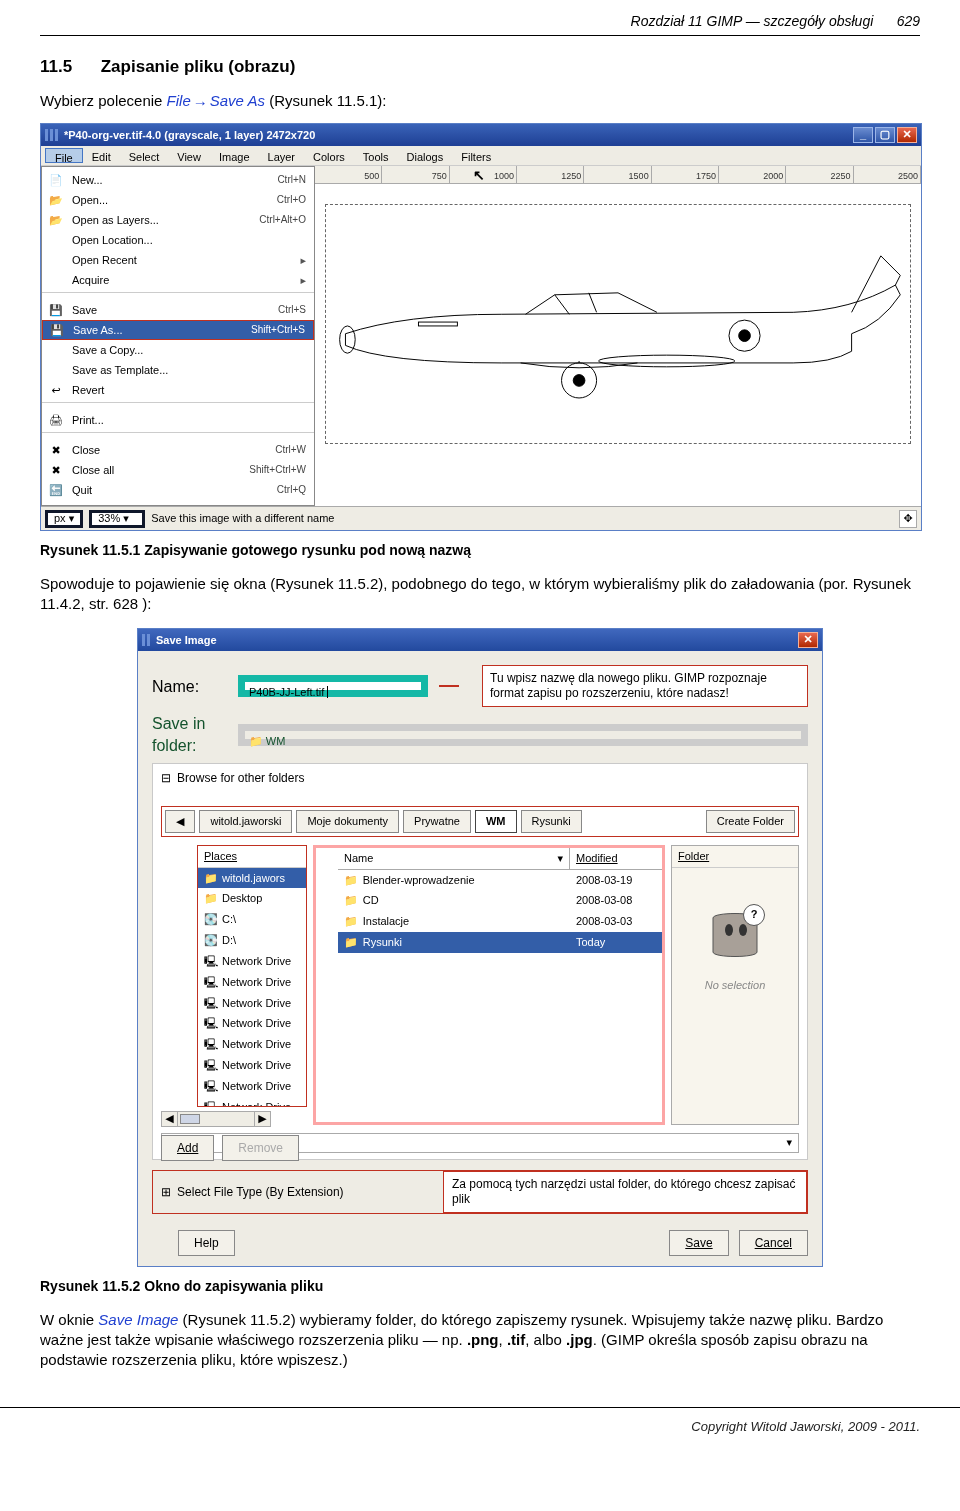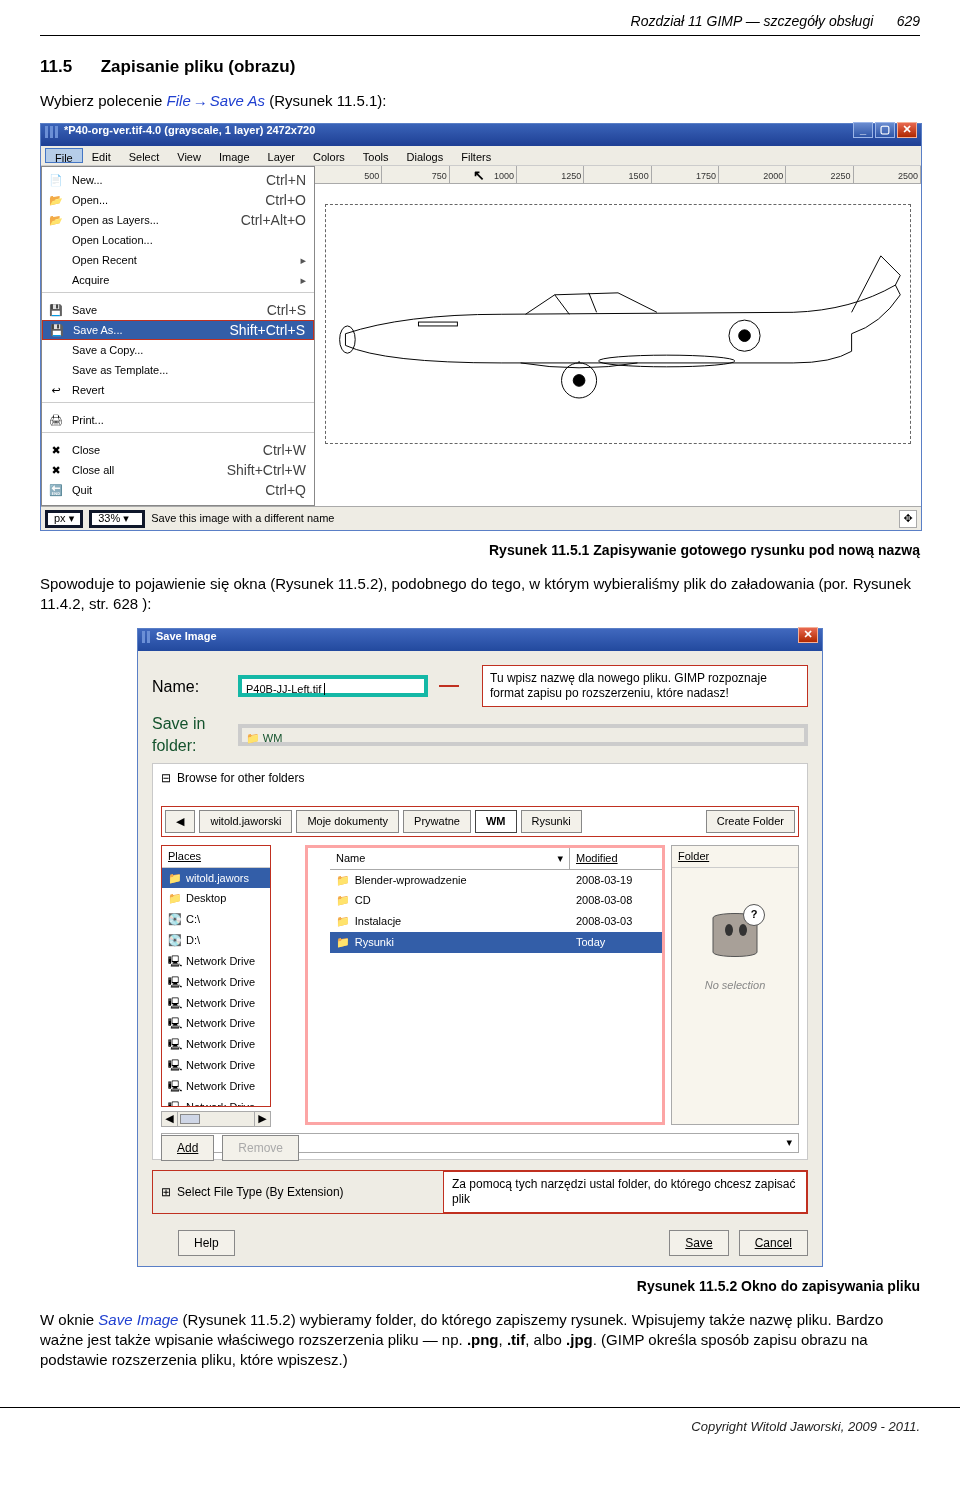--- a/index.html
+++ b/index.html
@@ -18,21 +18,21 @@
     font-size: 14px;
     font-style: italic;
   }
   .page-header .hr { border-top: 1px solid #000; margin-top:4px; }
   .content { padding: 8px 40px 24px 40px; }
   h2.sec-title { font-size: 17px; font-weight: bold; margin: 8px 0 12px 0; }
   .sec-num { display: inline-block; width: 56px; }
   p.body { font-size: 15px; margin: 8px 0 12px 0; }
   .link { color: #2040d0; font-style: italic; }
   .arrow { color: #2040d0; font-weight: bold; padding: 0 2px; font-style: normal;}
-  .caption { font-size: 14px; font-weight: bold; margin: 10px 0 14px 0; text-align: right; }
+  .caption { font-size: 14px; font-weight: bold; margin: 10px 0 14px 0; }
   .footer {
     padding: 10px 40px 16px 40px;
     font-size: 13px;
     font-style: italic;
     color: #222;
     border-top: 1px solid #000;
     text-align: right;
   }
   .mono-bold { font-weight: bold; }
 
@@ -42,21 +42,21 @@
     margin: 10px auto 10px auto;
     font-size: 11px;
     color: #000;
     background: #eeece4;
     width: 882px;
   }
   .titlebar {
     background: linear-gradient(#3a63b8,#1e3f94);
     color: #fff;
     display: flex;
-    align-items: flex-end;
+    align-items: center;
     height: 22px;
     padding: 8px 4px;
     font-weight: bold;
   }
   .titlebar .grab { display:flex; gap:2px; margin-right:6px;}
   .titlebar .grab span{ width:3px;height:12px;background:#6b8fd6;display:inline-block;}
   .titlebar .title { flex:1; }
   .titlebar .winbtns { display:flex; gap:2px;}
   .winbtn { width:20px;height:16px; background:linear-gradient(#6a8cd0,#2f56a8); border:1px solid #9bb5e8; color:#fff;text-align:center; font-size:11px; line-height:13px; font-weight:bold;}
   .winbtn.close { background:linear-gradient(#e86850,#b02800); border-color:#f5b097;}
@@ -88,21 +88,21 @@
     align-items:center;
     height:20px;
     padding:0 8px 0 6px;
     white-space:nowrap;
   }
   .file-menu .mrow .ico { width:16px;height:14px;margin-right:8px;display:flex;align-items:center;justify-content:center;}
   .file-menu .mrow.sep { height:6px; border-top:1px solid #ccc; margin:2px 0; padding:0;}
   .file-menu .mrow.hl { background:#335ea8; color:#fff; }
   .file-menu .mrow.boxed { border:1px solid #c03020; }
   .file-menu .mrow .lbl { flex:1; }
-  .file-menu .mrow .sc { color:#444; font-size:14px;}
+  .file-menu .mrow .sc { color:#444; font-size:10px;}
   .file-menu .mrow.hl .sc { color:#fff;}
   .file-menu .mrow .sub { color:#555; font-size:11px;}
   .canvas-area {
     flex:1;
     background:#fff;
     position:relative;
     min-height:340px;
   }
   .ruler-h {
     height:18px; background:#f0eee6; border-bottom:1px solid #aaa;
@@ -141,21 +141,21 @@
     margin: 14px auto 6px auto;
     border:1px solid #5a7fc6;
     font-size:11px;
     background:#eeece4;
     position:relative;
   }
   .dialog .titlebar { background: linear-gradient(#4068be,#22499e); }
   .dialog-body { padding:14px 14px 10px 14px; }
   .row { display:flex; align-items:center; gap:8px; margin-bottom:6px;}
   .row .lbl { width:78px; font-size:16px;}
-  .row .val { flex:0 0 190px; background:#fff; border:4px solid #14b8a6; padding:3px 4px; font-family:Tahoma,Arial; font-size:11px; height:22px;}
+  .row .val { flex:0 0 190px; background:#fff; border:7px solid #14b8a6; padding:3px 4px; font-family:Tahoma,Arial; font-size:11px; height:22px;}
   .row.greyed .lbl, .row.greyed .val { color:#14532d; }
   .annot {
     border:1px solid #c03020;
     padding:5px 7px;
     font-size:12px;
     background:#fff;
     line-height:1.25;
     flex:1;
     margin-left:20px;
   }
@@ -169,20 +169,21 @@
   .browser {
     display:flex;
     gap:6px;
     height:280px;
   }
   .places {
     width:110px;
     border:1px solid #aaa;
     background:#fff;
     overflow:hidden;
+    margin-left:36px;
   }
   .places .ph { padding:3px 6px; border-bottom:1px solid #ccc; font-size:11px; text-decoration:underline;}
   .places .pitem { padding:3px 6px; display:flex; align-items:center; gap:4px; font-size:11px; white-space:nowrap; overflow:hidden;}
   .places .pitem.sel { background:#335ea8; color:#fff;}
   .fico { width:14px;height:12px;display:inline-flex;align-items:center;justify-content:center;}
   .filelist {
     flex:1;
     border:1px solid #aaa;
     background:#fff;
     display:flex;

